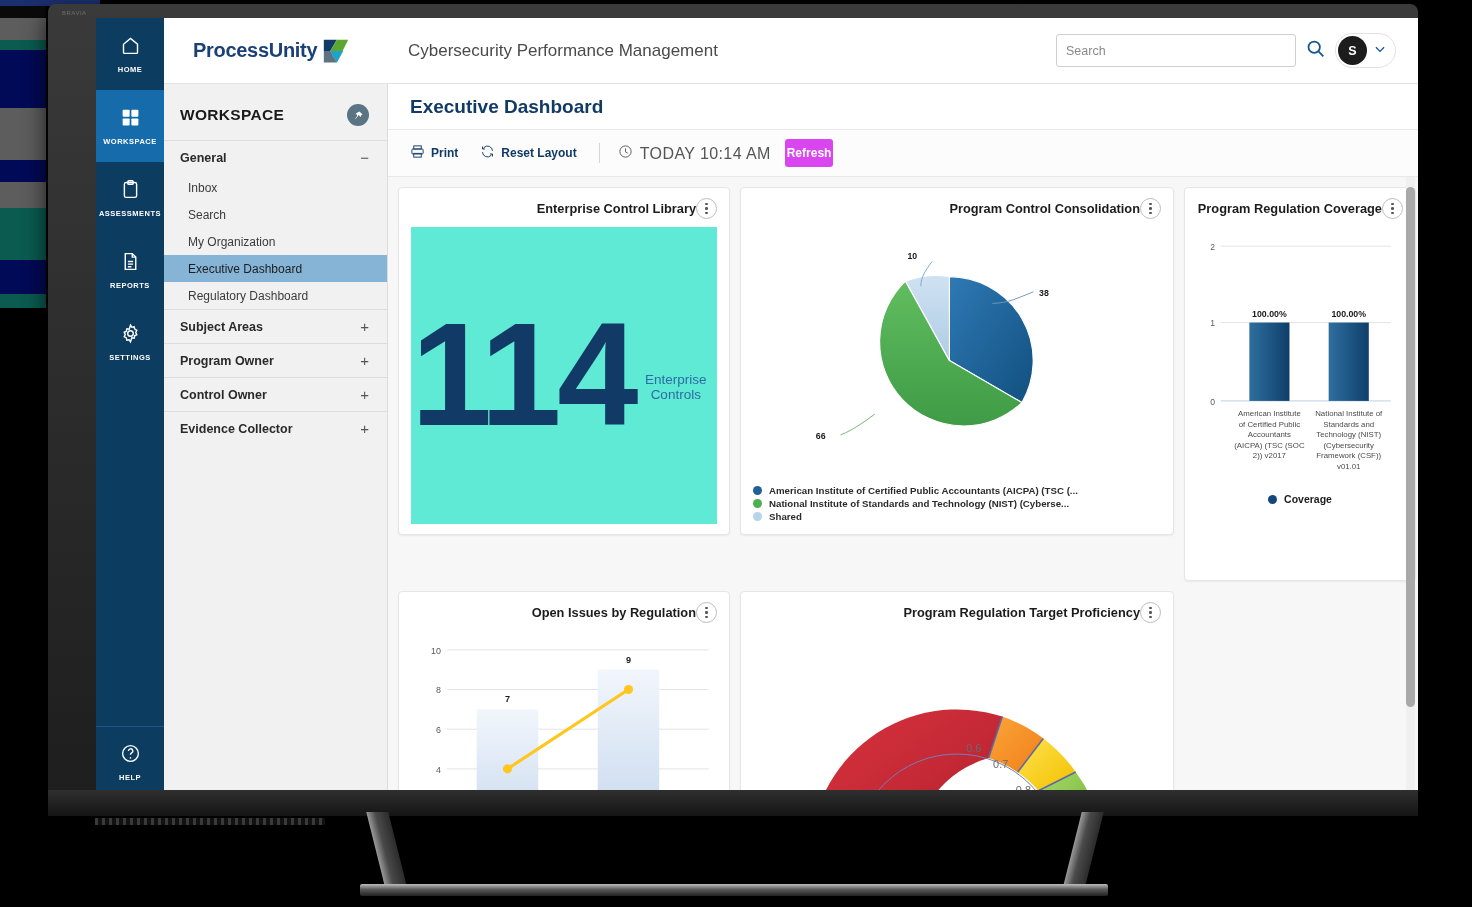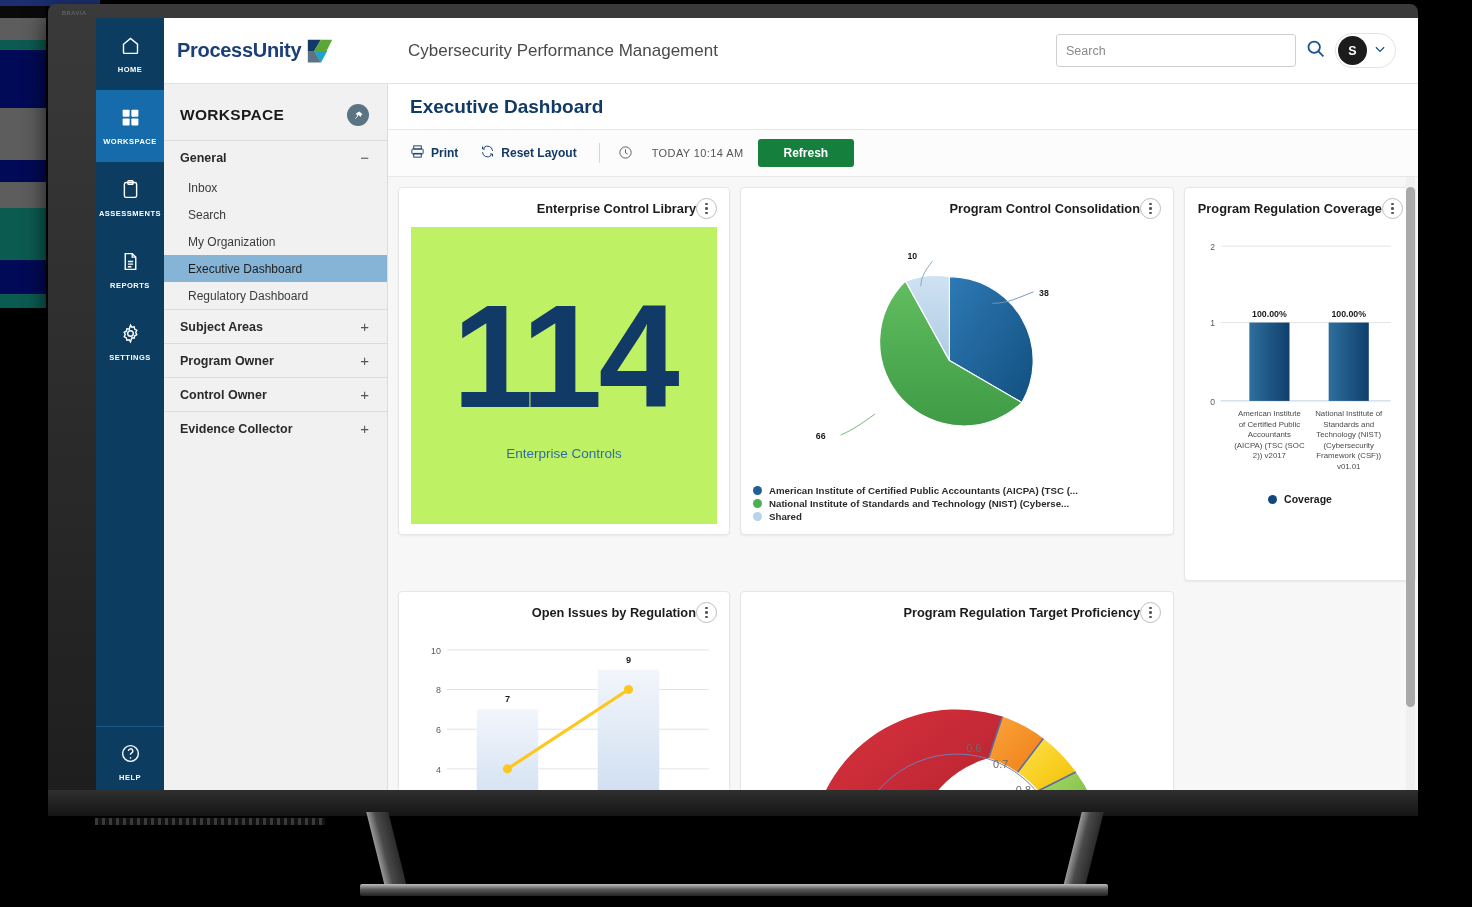--- a/index.html
+++ b/index.html
@@ -102,21 +102,21 @@
   }
   .nav-item.selected { background: #86b4d6; color: #1d1d1d; }
 
   
   #content { flex: 1; display: flex; flex-direction: column; min-width: 0; background: #fff; }
   #topbar {
     height: 66px; display: flex; align-items: center;
     border-bottom: 1px solid #e3e3e3; padding: 0 22px 0 0; flex-shrink: 0;
   }
   #brand { width: 224px; padding-left: 13px; display: flex; align-items: center; gap: 5px; flex-shrink: 0;}
-  #brand-text { font-size: 20px; font-weight: 700; color: #1b3f78; letter-spacing: -.3px; }
+  #brand-text { font-size: 20px; font-weight: 700; color: #1b3f78; letter-spacing: -.3px; margin-left: 16px; }
   #brand-mark { width: 28px; height: 26px; }
   #app-title { font-size: 17px; color: #4a4a4a; flex: 1; padding-left: 20px; }
   #search-wrap { display: flex; align-items: center; gap: 9px; }
   #search-input {
     width: 240px; height: 33px; border: 1px solid #cfcfcf; border-radius: 3px;
     padding: 0 9px; font-size: 12.5px; color: #333; background: #fff;
     font-family: "Liberation Sans", sans-serif;
   }
   #search-input::placeholder { color: #8a8a8a; }
   #search-icon { width: 21px; height: 21px; stroke: #16528c; stroke-width: 2; fill: none; cursor: pointer; }
@@ -140,25 +140,25 @@
     display: flex; align-items: center; gap: 0; padding: 9px 22px;
     border-bottom: 1px solid #e8e8e8; background: #fcfcfc; flex-shrink: 0;
   }
   .tb-btn {
     display: flex; align-items: center; gap: 6px; font-size: 12px;
     color: #123a66; font-weight: 700; cursor: pointer; margin-right: 22px;
     background: none; border: none; font-family: "Liberation Sans", sans-serif;
   }
   .tb-btn svg { width: 15px; height: 15px; stroke: #123a66; fill: none; stroke-width: 1.5; }
   #tb-div { width: 1px; height: 20px; background: #d6d6d6; margin-right: 18px; }
-  #tb-time { display: flex; align-items: center; gap: 19px; font-size: 11px; color: #555; letter-spacing: .4px; margin-right: 14px; }
+  #tb-time { display: flex; align-items: flex-end; gap: 7px; font-size: 16px; color: #555; letter-spacing: .4px; margin-right: 14px; }
   #tb-time svg { width: 15px; height: 15px; stroke: #555; fill: none; stroke-width: 1.5; }
   #refresh-btn {
-    background: #15803d; color: #fff; border: none; border-radius: 3px;
-    padding: 7px 26px; font-size: 12px; font-weight: 700; cursor: pointer;
+    background: #d946ef; color: #fff; border: none; border-radius: 3px;
+    padding: 7px 2px; font-size: 12px; font-weight: 700; cursor: pointer;
     font-family: "Liberation Sans", sans-serif;
   }
 
   
   #dash {
     flex: 1; overflow: hidden; position: relative;
     background: #f7f7f7; padding: 10px 10px 0 10px;
   }
   #grid { display: flex; flex-wrap: wrap; gap: 10px; width: 1018px; }
   .card {
@@ -178,22 +178,22 @@
   }
   .kebab i { width: 2.6px; height: 2.6px; border-radius: 50%; background: #555; display: block; }
   .card-body { flex: 1; padding: 0 12px 10px 12px; position: relative; }
 
   .w-small { width: 332px; height: 348px; }
   .w-mid   { width: 434px; height: 348px; }
   .w-right { width: 232px; height: 394px; }
 
   
   #kpi-box {
-    background: #bef264; height: 100%; display: flex;
-    flex-direction: column; align-items: center; justify-content: center; text-align: center;
+    background: #5eead4; height: 100%; display: flex;
+    align-items: center; justify-content: center; text-align: center;
   }
   #kpi-num { font-size: 146px; font-weight: 700; color: #123a66; line-height: .92; letter-spacing: -4px; }
   #kpi-label { font-size: 13.5px; color: #2f6ca3; margin-top: 22px; }
 
   
   .legend { margin-top: 4px; }
   .legend-row { display: flex; align-items: center; gap: 7px; margin-bottom: 2px; }
   .dot { width: 9px; height: 9px; border-radius: 50%; flex-shrink: 0; }
   .legend-text {
     font-size: 9.7px; font-weight: 700; color: #2b2b2b; white-space: nowrap;

